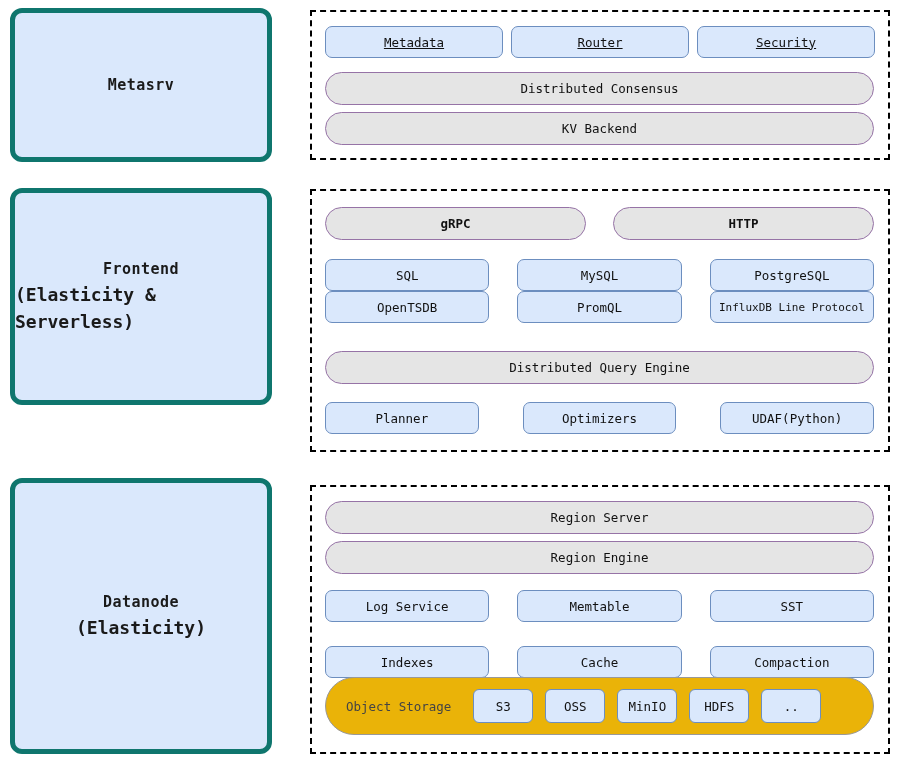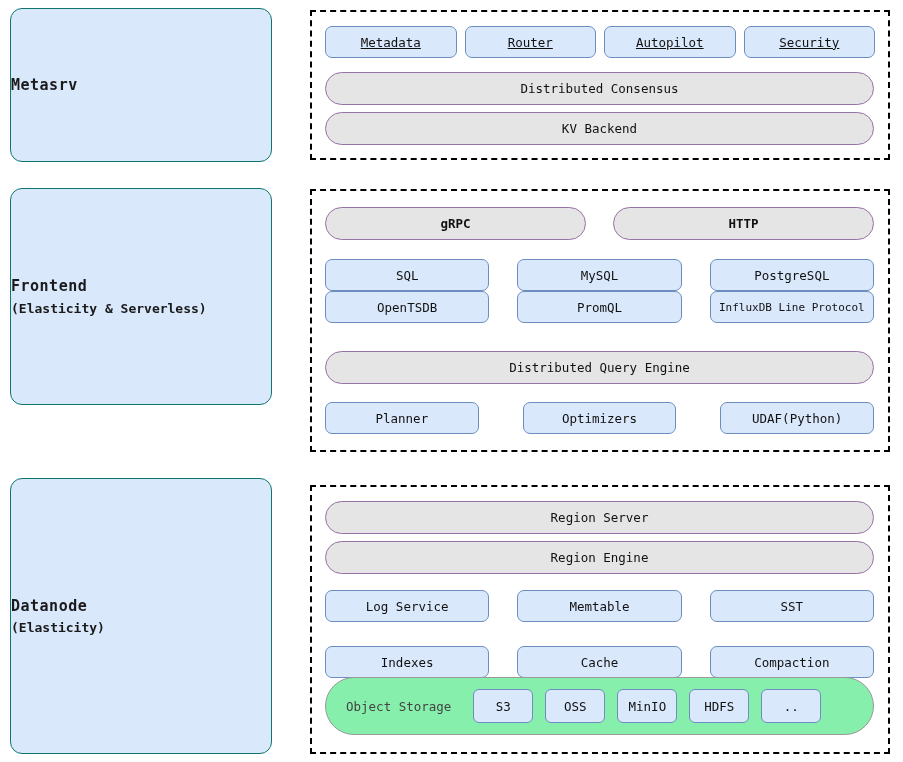--- a/index.html
+++ b/index.html
@@ -19,35 +19,36 @@
   .diagram {
     position: absolute;
     left: 0; top: 0;
     width: 903px;
     height: 762px;
   }
 
   .left-card {
     position: absolute;
     background: #dae8fc;
-    border: 1px solid #0f766e;
+    border: 5px solid #0f766e;
     border-radius: 12px;
     display: flex;
     flex-direction: column;
+    align-items: center;
     justify-content: center;
     box-sizing: border-box;
   }
   .left-card .title {
     font-size: 15px;
     font-weight: bold;
     letter-spacing: 0.5px;
     line-height: 1.5;
   }
   .left-card .subtitle {
-    font-size: 13px;
+    font-size: 18px;
     font-weight: bold;
     line-height: 1.5;
     margin-top: 1px;
   }
 
   .panel {
     position: absolute;
     border: 2px dashed #000000;
     box-sizing: border-box;
     background: #ffffff;
@@ -134,21 +135,21 @@
   #datanode-grid {
     position: absolute; left: 325px; top: 590px;
     width: 549px; display: flex; flex-direction: column; gap: 24px;
   }
   #datanode-grid .grid3 { display: flex; flex-direction: row; gap: 28px; }
   #datanode-grid .grid3 .box { flex: 1 1 0; }
 
   #object-storage {
     position: absolute; left: 325px; top: 677px;
     width: 549px; height: 58px;
-    background: #86efac;
+    background: #eab308;
     border: 1px solid #999999;
     border-radius: 29px;
     box-sizing: border-box;
     display: flex;
     flex-direction: row;
     align-items: center;
     padding-left: 20px;
     gap: 12px;
   }
   #object-storage .os-label {
@@ -172,21 +173,20 @@
 
   <div class="left-card" id="metasrv-card">
     <div class="title">Metasrv</div>
   </div>
 
   <div class="panel" id="metasrv-panel"></div>
 
   <div id="metasrv-top-row">
     <div class="box">Metadata</div>
     <div class="box">Router</div>
-    <div class="box">Autopilot</div>
     <div class="box">Security</div>
   </div>
 
   <div class="pill" id="metasrv-consensus">Distributed Consensus</div>
   <div class="pill" id="metasrv-kv">KV Backend</div>
 
   <div class="left-card" id="frontend-card">
     <div class="title">Frontend</div>
     <div class="subtitle">(Elasticity &amp; Serverless)</div>
   </div>

